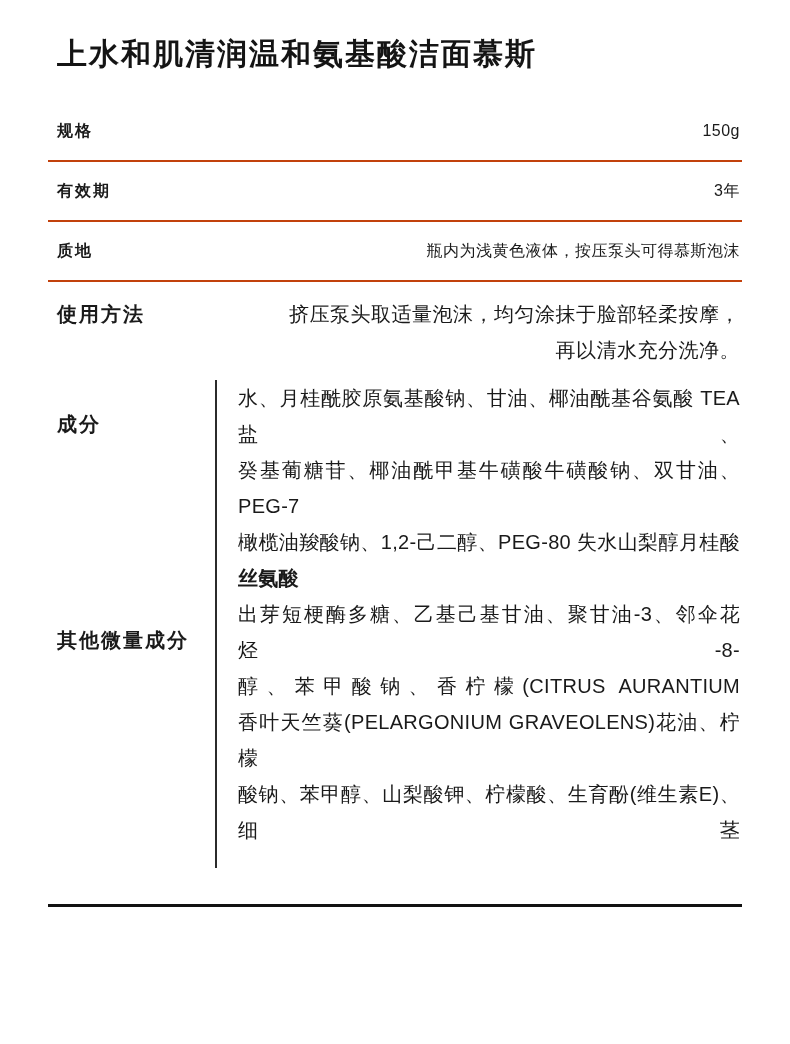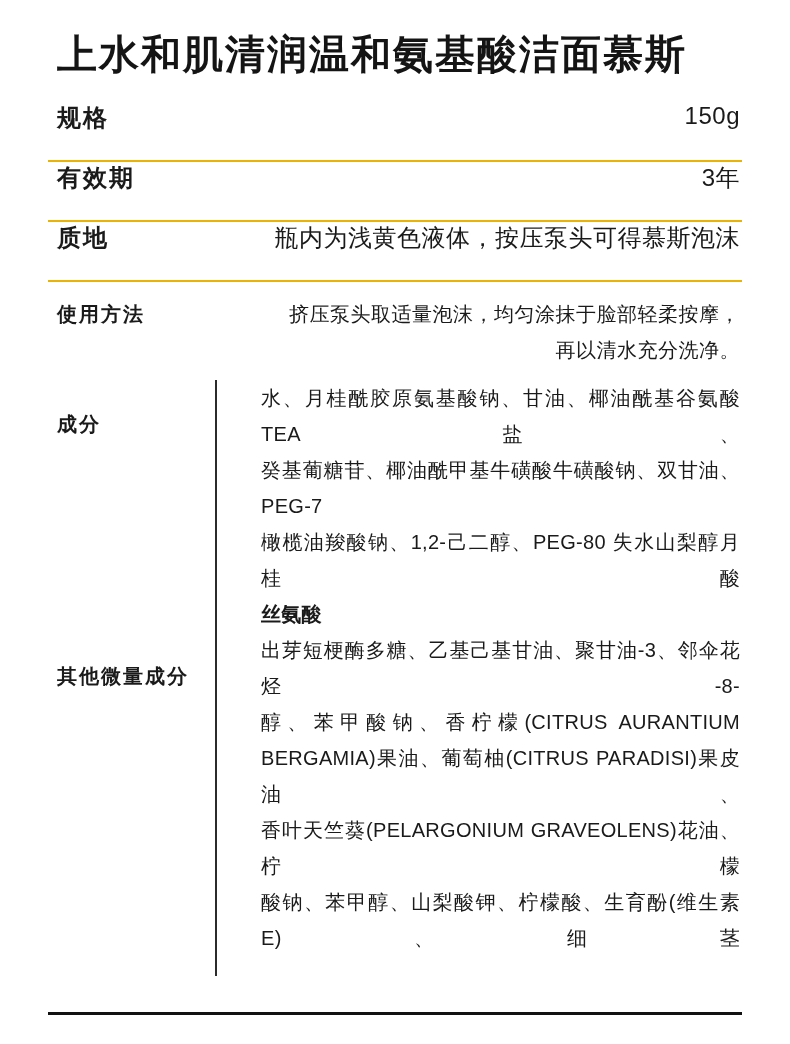--- a/index.html
+++ b/index.html
@@ -16,36 +16,36 @@
     -webkit-font-smoothing: antialiased;
   }
   .sheet {
     margin: 0 48px;
     border-bottom: 3px solid #111111;
     padding-bottom: 36px;
   }
   .title {
     padding-top: 34px;
     margin-left: 9px;
-    font-size: 40px;
+    font-size: 30px;
     line-height: 40px;
     font-weight: 700;
     letter-spacing: 2px;
     color: #141414;
   }
   .spec-rows { margin-top: 28px; }
   .row {
     box-sizing: border-box;
     height: 60px;
     display: flex;
     justify-content: space-between;
-    align-items: flex-start;
+    align-items: center;
     padding: 0 2px 0 9px;
-    border-bottom: 2px solid #eab308;
-    font-size: 24px;
+    border-bottom: 2px solid #c2410c;
+    font-size: 16px;
   }
   .row-label {
     font-weight: 700;
     letter-spacing: 2px;
     white-space: nowrap;
   }
   .row-value {
     text-align: right;
     letter-spacing: 0.5px;
   }
@@ -74,21 +74,21 @@
   }
   .ing-label {
     font-weight: 700;
     letter-spacing: 2px;
     line-height: 36px;
     padding-left: 9px;
     margin-top: 26px;
   }
   .ing-content {
     border-left: 2px solid #2b2b2b;
-    padding-left: 44px;
+    padding-left: 21px;
     padding-right: 2px;
   }
   .ing-content .ln {
     line-height: 36px;
     text-align: justify;
     text-align-last: justify;
     text-justify: inter-character;
     letter-spacing: 0.3px;
   }
   .ing-content .ln-last {
@@ -138,20 +138,19 @@
         <div class="ln">水、月桂酰胶原氨基酸钠、甘油、椰油酰基谷氨酸 TEA 盐、</div>
         <div class="ln">癸基葡糖苷、椰油酰甲基牛磺酸牛磺酸钠、双甘油、PEG-7</div>
         <div class="ln">橄榄油羧酸钠、1,2-己二醇、PEG-80 失水山梨醇月桂酸</div>
         <div class="ln ln-last">丝氨酸</div>
       </div>
 
     <div class="ing-label">其他微量成分</div>
     <div class="ing-content ing-content-bottom">
         <div class="ln">出芽短梗酶多糖、乙基己基甘油、聚甘油-3、邻伞花烃-8-</div>
         <div class="ln">醇、苯甲酸钠、香柠檬(CITRUS AURANTIUM</div>
-        <div class="ln">BERGAMIA)果油、葡萄柚(CITRUS PARADISI)果皮油、</div>
         <div class="ln">香叶天竺葵(PELARGONIUM GRAVEOLENS)花油、柠檬</div>
         <div class="ln">酸钠、苯甲醇、山梨酸钾、柠檬酸、生育酚(维生素E)、细茎</div>
       </div>
 
   </div>
 
 </div>
 
 </body></html>

